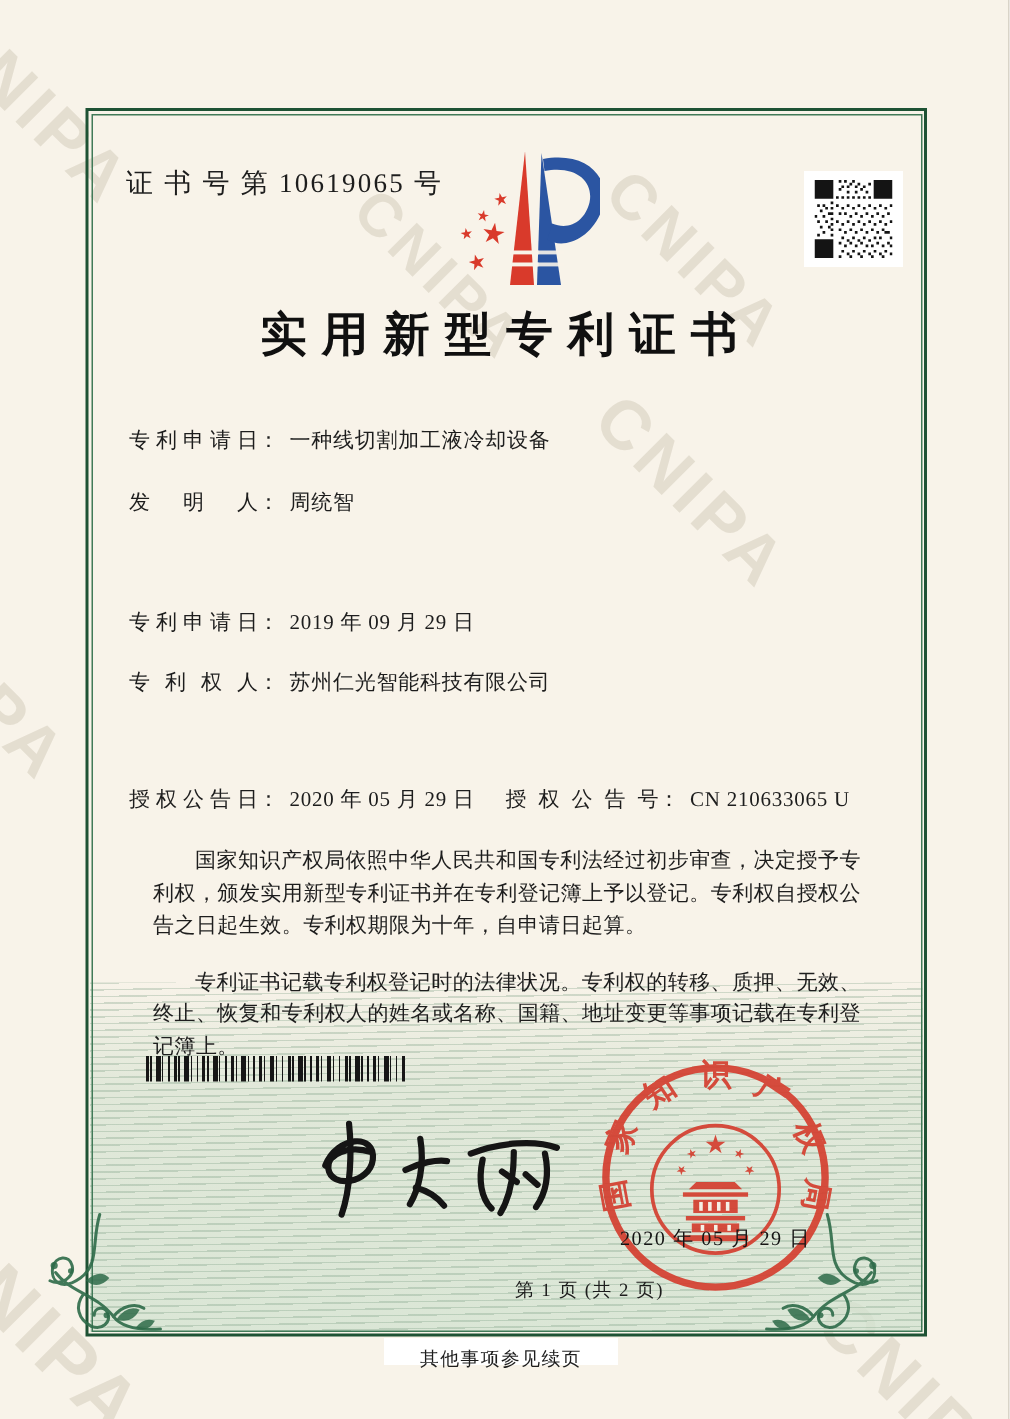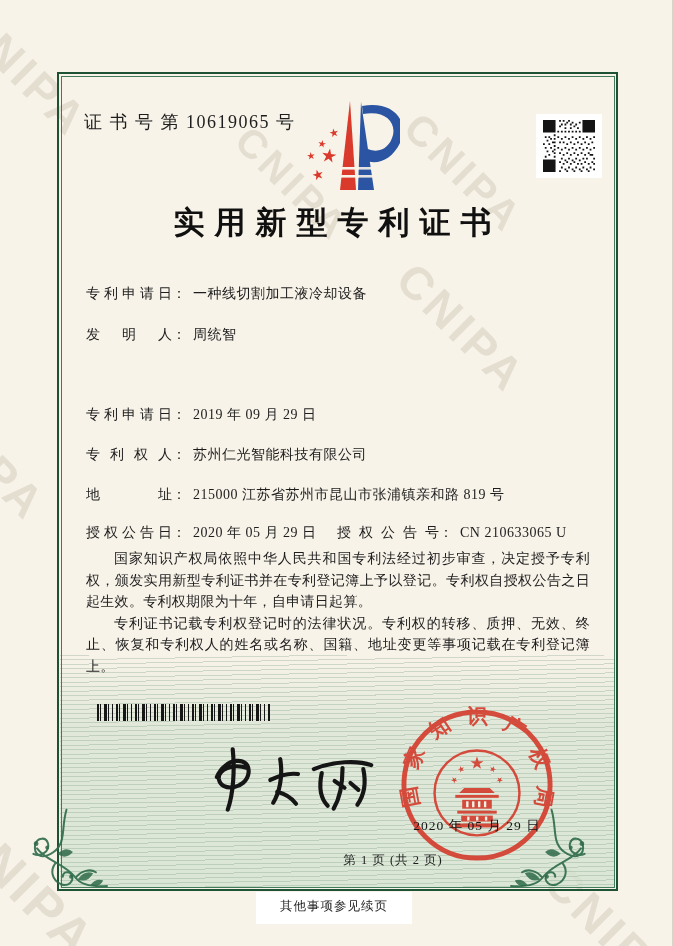--- a/index.html
+++ b/index.html
@@ -17,33 +17,33 @@
       repeating-linear-gradient(179deg, rgba(106,146,117,.28) 0 1px, rgba(0,0,0,0) 1px 4.5px),
       linear-gradient(180deg, rgba(206,223,204,0) 0, rgba(206,223,204,.55) 70px, rgba(211,227,209,.8) 100%);}
   .certno{position:absolute;left:84px;top:110px;font-size:18px;letter-spacing:1.5px;}
   .title{position:absolute;left:57px;width:561px;top:202px;text-align:center;
          font-size:31px;font-weight:bold;letter-spacing:10px;color:#101010;}
   .row{position:absolute;left:86px;font-size:14px;white-space:nowrap;}
   .lbl{display:inline-block;width:86px;text-align:justify;text-align-last:justify;}
   .lblw{display:inline-block;width:102px;text-align:justify;text-align-last:justify;}
   .val{margin-left:7px;letter-spacing:.5px;text-align:right;}
   .paras{position:absolute;left:86px;top:548px;width:504px;}
-  .paras p{margin:0;font-size:14px;line-height:21.5px;text-align:justify;text-indent:2em;letter-spacing:.3px;}
+  .paras p{margin:16px;font-size:14px;line-height:21.5px;text-align:justify;text-indent:2em;letter-spacing:.3px;}
   .barcode{position:absolute;left:97px;top:704px;width:173px;height:17px;
     background:repeating-linear-gradient(90deg,#161616 0 2px,rgba(0,0,0,0) 2px 3px,
       #161616 3px 4px,rgba(0,0,0,0) 4px 7px,#161616 7px 10px,rgba(0,0,0,0) 10px 11px,
       #161616 11px 12px,rgba(0,0,0,0) 12px 15px,#161616 15px 16px,rgba(0,0,0,0) 16px 19px);}
   .signer{position:absolute;left:97px;top:768px;font-size:15px;line-height:26px;letter-spacing:2px;}
   .sig{position:absolute;left:205px;top:743px;}
   .seal{position:absolute;left:398px;top:706px;width:158px;height:158px;}
   .sealdate{position:absolute;left:396px;top:817px;width:162px;text-align:center;
             font-size:13.5px;letter-spacing:1px;color:#151515;}
   .pageind{position:absolute;left:57px;width:672px;top:852px;text-align:center;
            font-size:12.5px;letter-spacing:1px;}
-  .note{position:absolute;left:256px;top:892px;width:156px;height:32px;background:#ffffff;
+  .note{position:absolute;left:256px;top:892px;width:156px;height:18px;background:#ffffff;
         text-align:center;line-height:28px;font-size:12.5px;letter-spacing:1px;}
   .qrpad{position:absolute;left:536px;top:114px;width:66px;height:64px;background:#fff;
          display:flex;align-items:center;justify-content:center;}
   .logo{position:absolute;left:288px;top:97px;}
   .flourish{position:absolute;width:92px;height:92px;}
   .fl-left{left:26px;top:806px;}
   .fl-right{left:500px;top:806px;transform:scaleX(-1);}
 </style>
 </head>
 <body>
@@ -135,23 +135,20 @@
     <span class="lbl">专利申请日</span><span>：</span><span class="val">一种线切割加工液冷却设备</span>
   </div>
   <div class="row" style="top:326px">
     <span class="lbl">发明人</span><span>：</span><span class="val">周统智</span>
   </div>
   <div class="row" style="top:406px">
     <span class="lbl">专利申请日</span><span>：</span><span class="val">2019 年 09 月 29 日</span>
   </div>
   <div class="row" style="top:446px">
     <span class="lbl">专利权人</span><span>：</span><span class="val">苏州仁光智能科技有限公司</span>
-  </div>
-  <div class="row" style="top:486px">
-    <span class="lbl">地址</span><span>：</span><span class="val">215000 江苏省苏州市昆山市张浦镇亲和路 819 号</span>
   </div>
 
   <div class="row" style="top:524px">
     <span class="lbl">授权公告日</span><span>：</span><span class="val">2020 年 05 月 29 日</span>
   </div>
   <div class="row" style="top:524px;left:337px">
     <span class="lblw">授权公告号</span><span>：</span><span class="val">CN 210633065 U</span>
   </div>
 
   <div class="paras">

